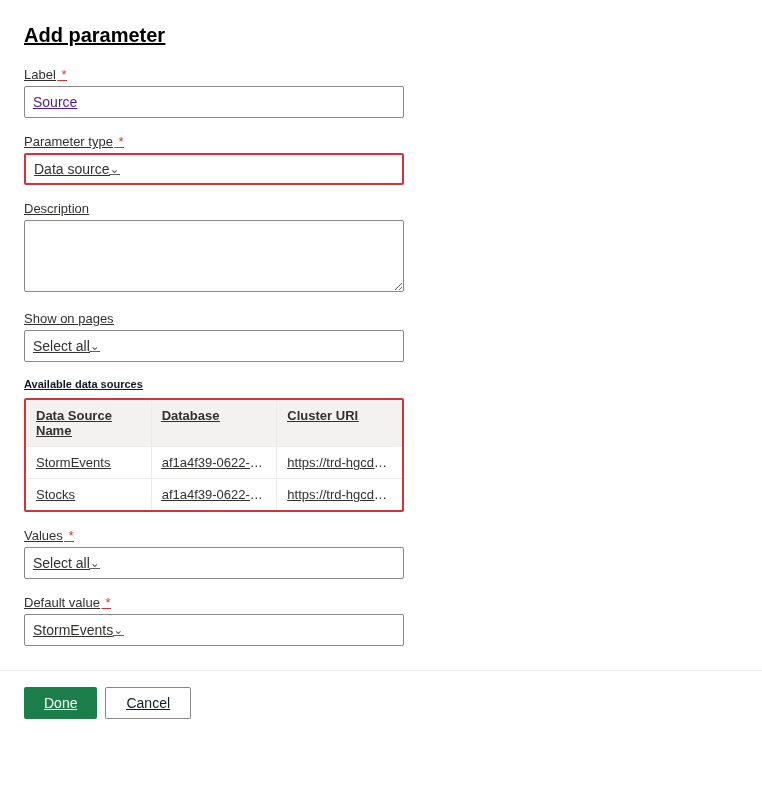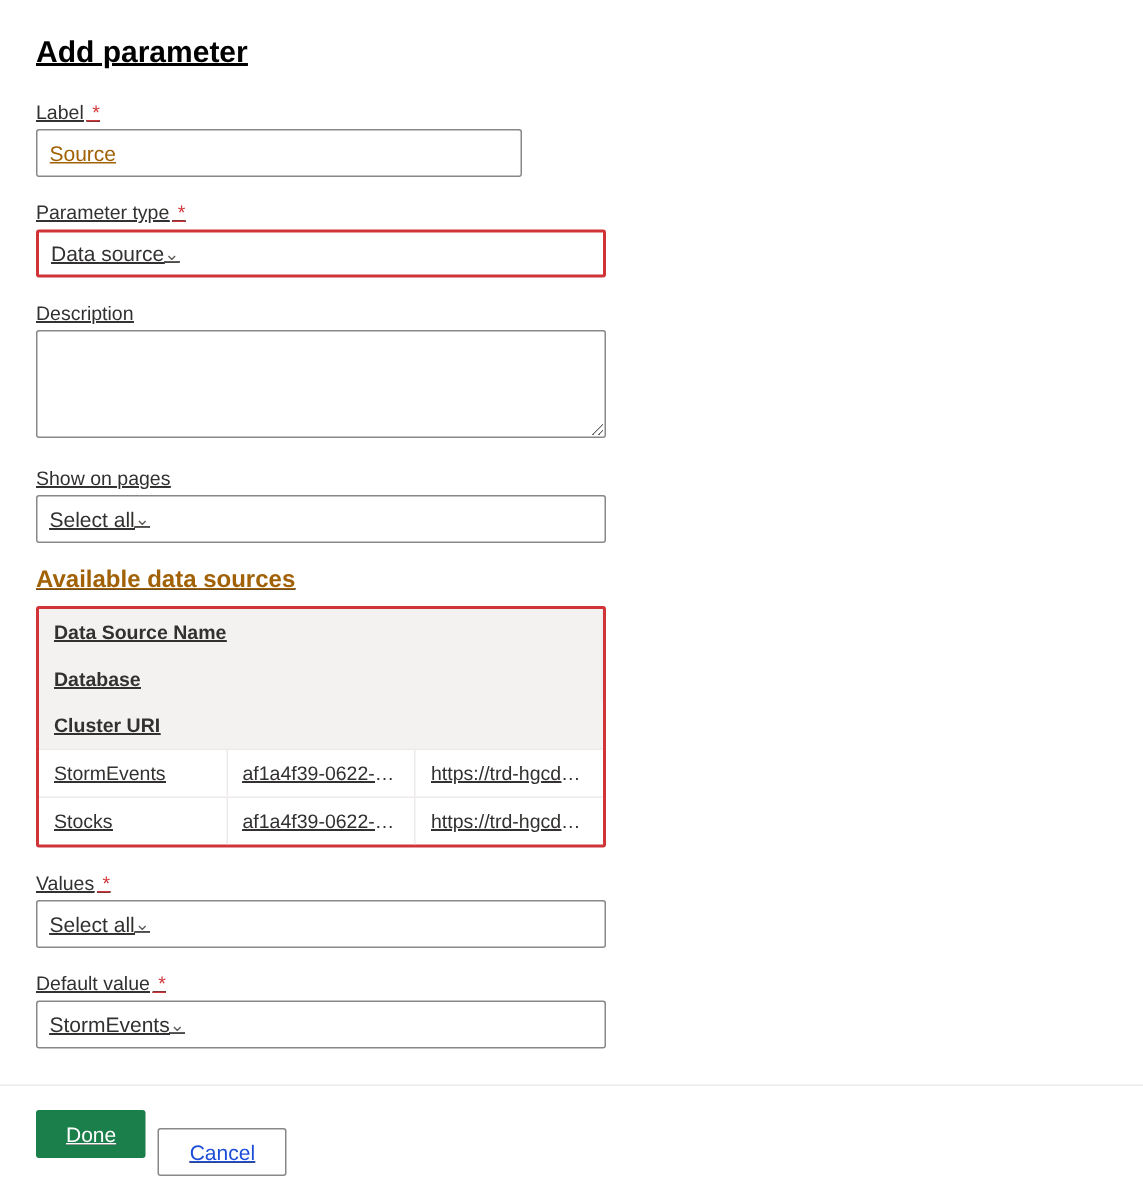--- a/index.html
+++ b/index.html
@@ -29,27 +29,27 @@
       font-size: 13px;
       font-weight: 500;
       margin-bottom: 4px;
       color: #323130;
     }
     .required-star {
       color: #d13438;
       margin-left: 2px;
     }
     .form-input {
-      width: 324px;
+      width: 380px;
       height: 32px;
       border: 1px solid #8a8886;
       border-radius: 2px;
       padding: 0 8px;
       font-size: 14px;
-      color: #a16207;
+      color: #4c1d95;
       outline: none;
     }
     .form-textarea {
       width: 380px;
       height: 72px;
       border: 1px solid #8a8886;
       border-radius: 2px;
       padding: 6px 8px;
       font-size: 14px;
       color: #323130;
@@ -72,37 +72,36 @@
       position: relative;
     }
     .dropdown-red {
       border: 2px solid #d13438;
     }
     .dropdown-chevron {
       color: #605e5c;
       font-size: 12px;
     }
     .section-label {
-      font-size: 16px;
+      font-size: 11px;
       font-weight: 600;
       margin-bottom: 8px;
-      color: #a16207;
+      color: #0f172a;
     }
     .table-container {
       width: 380px;
       border: 2px solid #d13438;
       border-radius: 2px;
       overflow: hidden;
       margin-bottom: 16px;
     }
     .table-header {
       display: flex;
       background: #f3f2f1;
       border-bottom: 1px solid #edebe9;
-      flex-direction: column;
     }
     .table-header-cell {
       padding: 8px 10px;
       font-size: 13px;
       font-weight: 600;
       color: #323130;
       flex: 1;
       border-right: 1px solid #edebe9;
     }
     .table-header-cell:last-child {
@@ -141,29 +140,28 @@
       border: none;
       border-radius: 2px;
       padding: 6px 20px;
       font-size: 14px;
       font-weight: 500;
       cursor: pointer;
       height: 32px;
     }
     .btn-cancel {
       background: #fff;
-      color: #1d4ed8;
+      color: #0f172a;
       border: 1px solid #8a8886;
       border-radius: 2px;
       padding: 6px 20px;
       font-size: 14px;
       font-weight: 500;
       cursor: pointer;
       height: 32px;
-      margin-top: 12px;
     }
   </style>
 </head>
 <body>
 
 <div class="panel">
   <h1 class="panel-title">Add parameter</h1>
 
   <div class="form-group">
     <label class="form-label">

